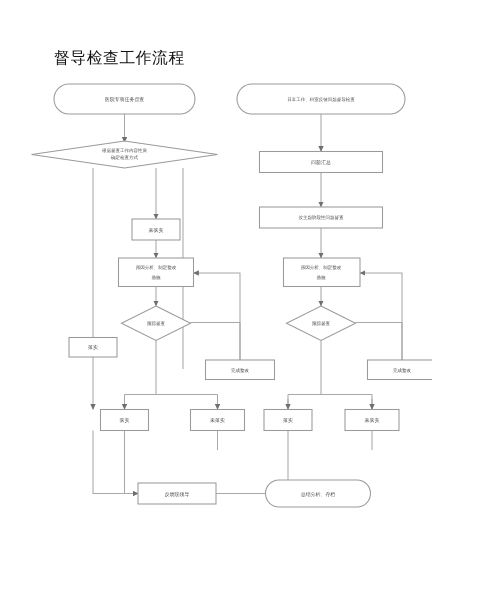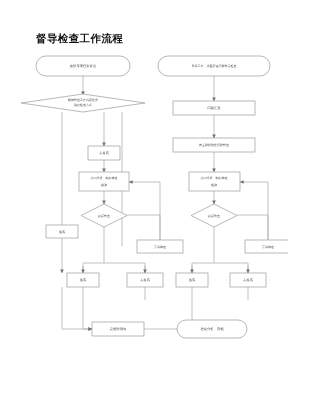--- a/index.html
+++ b/index.html
@@ -18,21 +18,21 @@
     position: relative;
     width: 288px;
     height: 407px;
     background: #ffffff;
   }
   #title {
     position: absolute;
     left: 36px;
     top: 32px;
     font-size: 10.5px;
-    font-weight: bold;
+    font-weight: normal;
     letter-spacing: 0.4px;
     color: #111;
     white-space: nowrap;
   }
   svg#flow {
     position: absolute;
     left: 0;
     top: 0;
     width: 288px;
     height: 407px;

